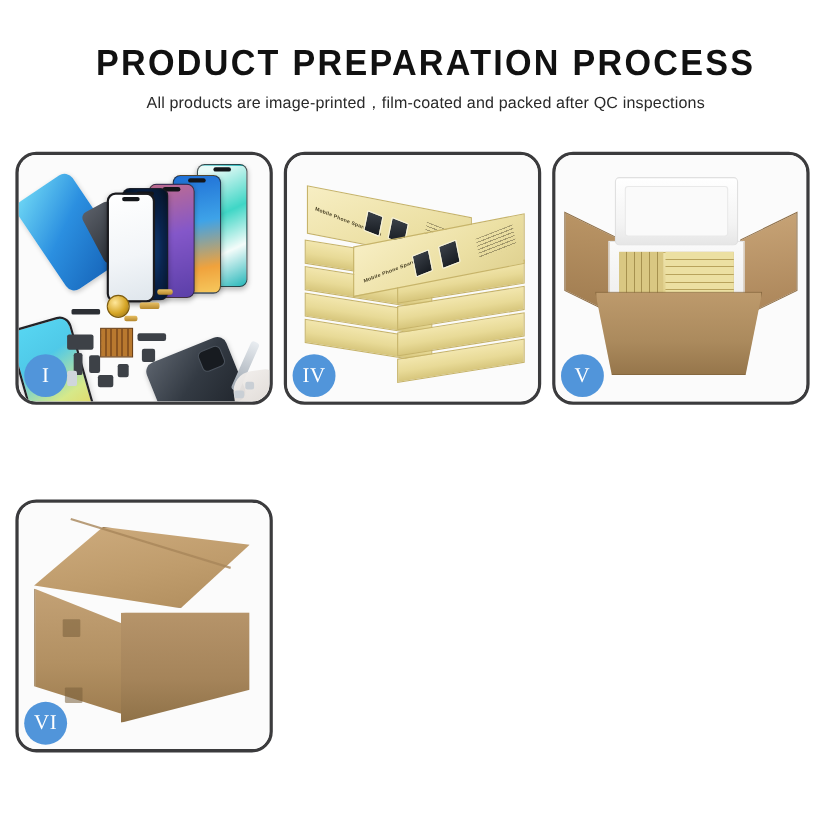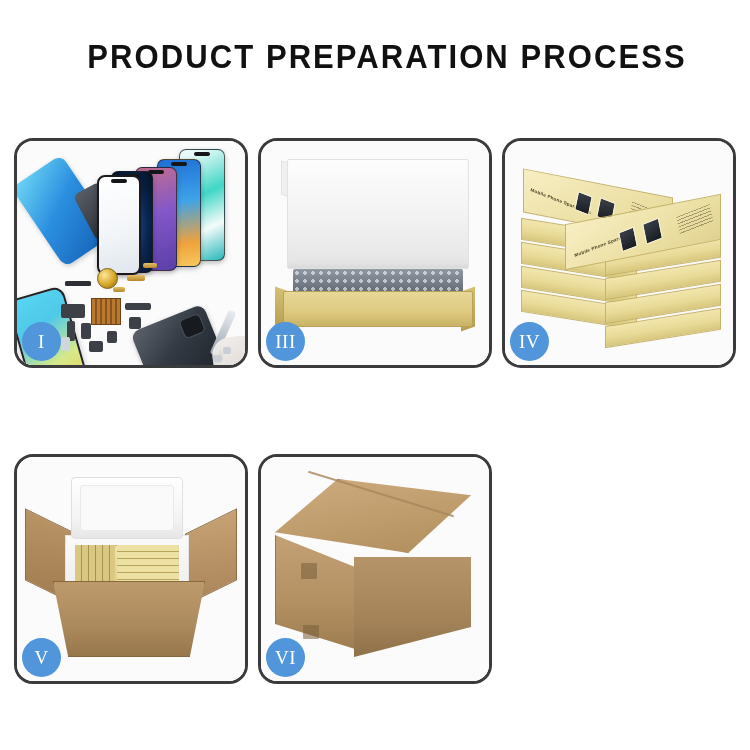--- a/index.html
+++ b/index.html
@@ -379,20 +379,21 @@
     position:absolute;
     background:rgba(120,94,58,.55);
     border-radius:1px;
   }
 </style>
 </head>
 <body>
 
 <div class="header">
   <div class="main-title">PRODUCT PREPARATION PROCESS</div>
+  <div class="sub-title">All products are image-printed，film-coated and packed after QC inspections</div>
 </div>
 
 <div class="grid">
 
   <div class="panel p1">
     <div class="stage">
       <div class="scr-blue"></div>
 
       <div class="fan">
         <div class="ph ph-teal">
@@ -432,32 +433,20 @@
 
       <div class="tool"></div>
       <div class="hand"></div>
       <div class="flex" style="left:196px;top:214px;width:9px;height:7px;background:#c9cfd5;"></div>
       <div class="flex" style="left:206px;top:206px;width:8px;height:7px;background:#c9cfd5;"></div>
     </div>
     <div class="badge">I</div>
   </div>
 
 
-  <div class="panel p3">
-    <div class="stage">
-      <div class="lid-flap-l"></div>
-      <div class="lid-flap-r"></div>
-      <div class="lid"></div>
-      <div class="foamfill"></div>
-      <div class="tray-l"></div>
-      <div class="tray-r"></div>
-      <div class="tray"></div>
-    </div>
-    <div class="badge">III</div>
-  </div>
 
   <div class="panel p4">
     <div class="stage">
       <div class="stack">
 
         <div class="bx" style="left:2px;  top:142px; width:116px; height:22px; transform:skewY(9deg);"></div>
         <div class="bx" style="left:2px;  top:118px; width:116px; height:22px; transform:skewY(9deg);"></div>
         <div class="bx" style="left:2px;  top:94px;  width:116px; height:22px; transform:skewY(9deg);"></div>
         <div class="bx" style="left:2px;  top:70px;  width:116px; height:22px; transform:skewY(9deg);"></div>
 

